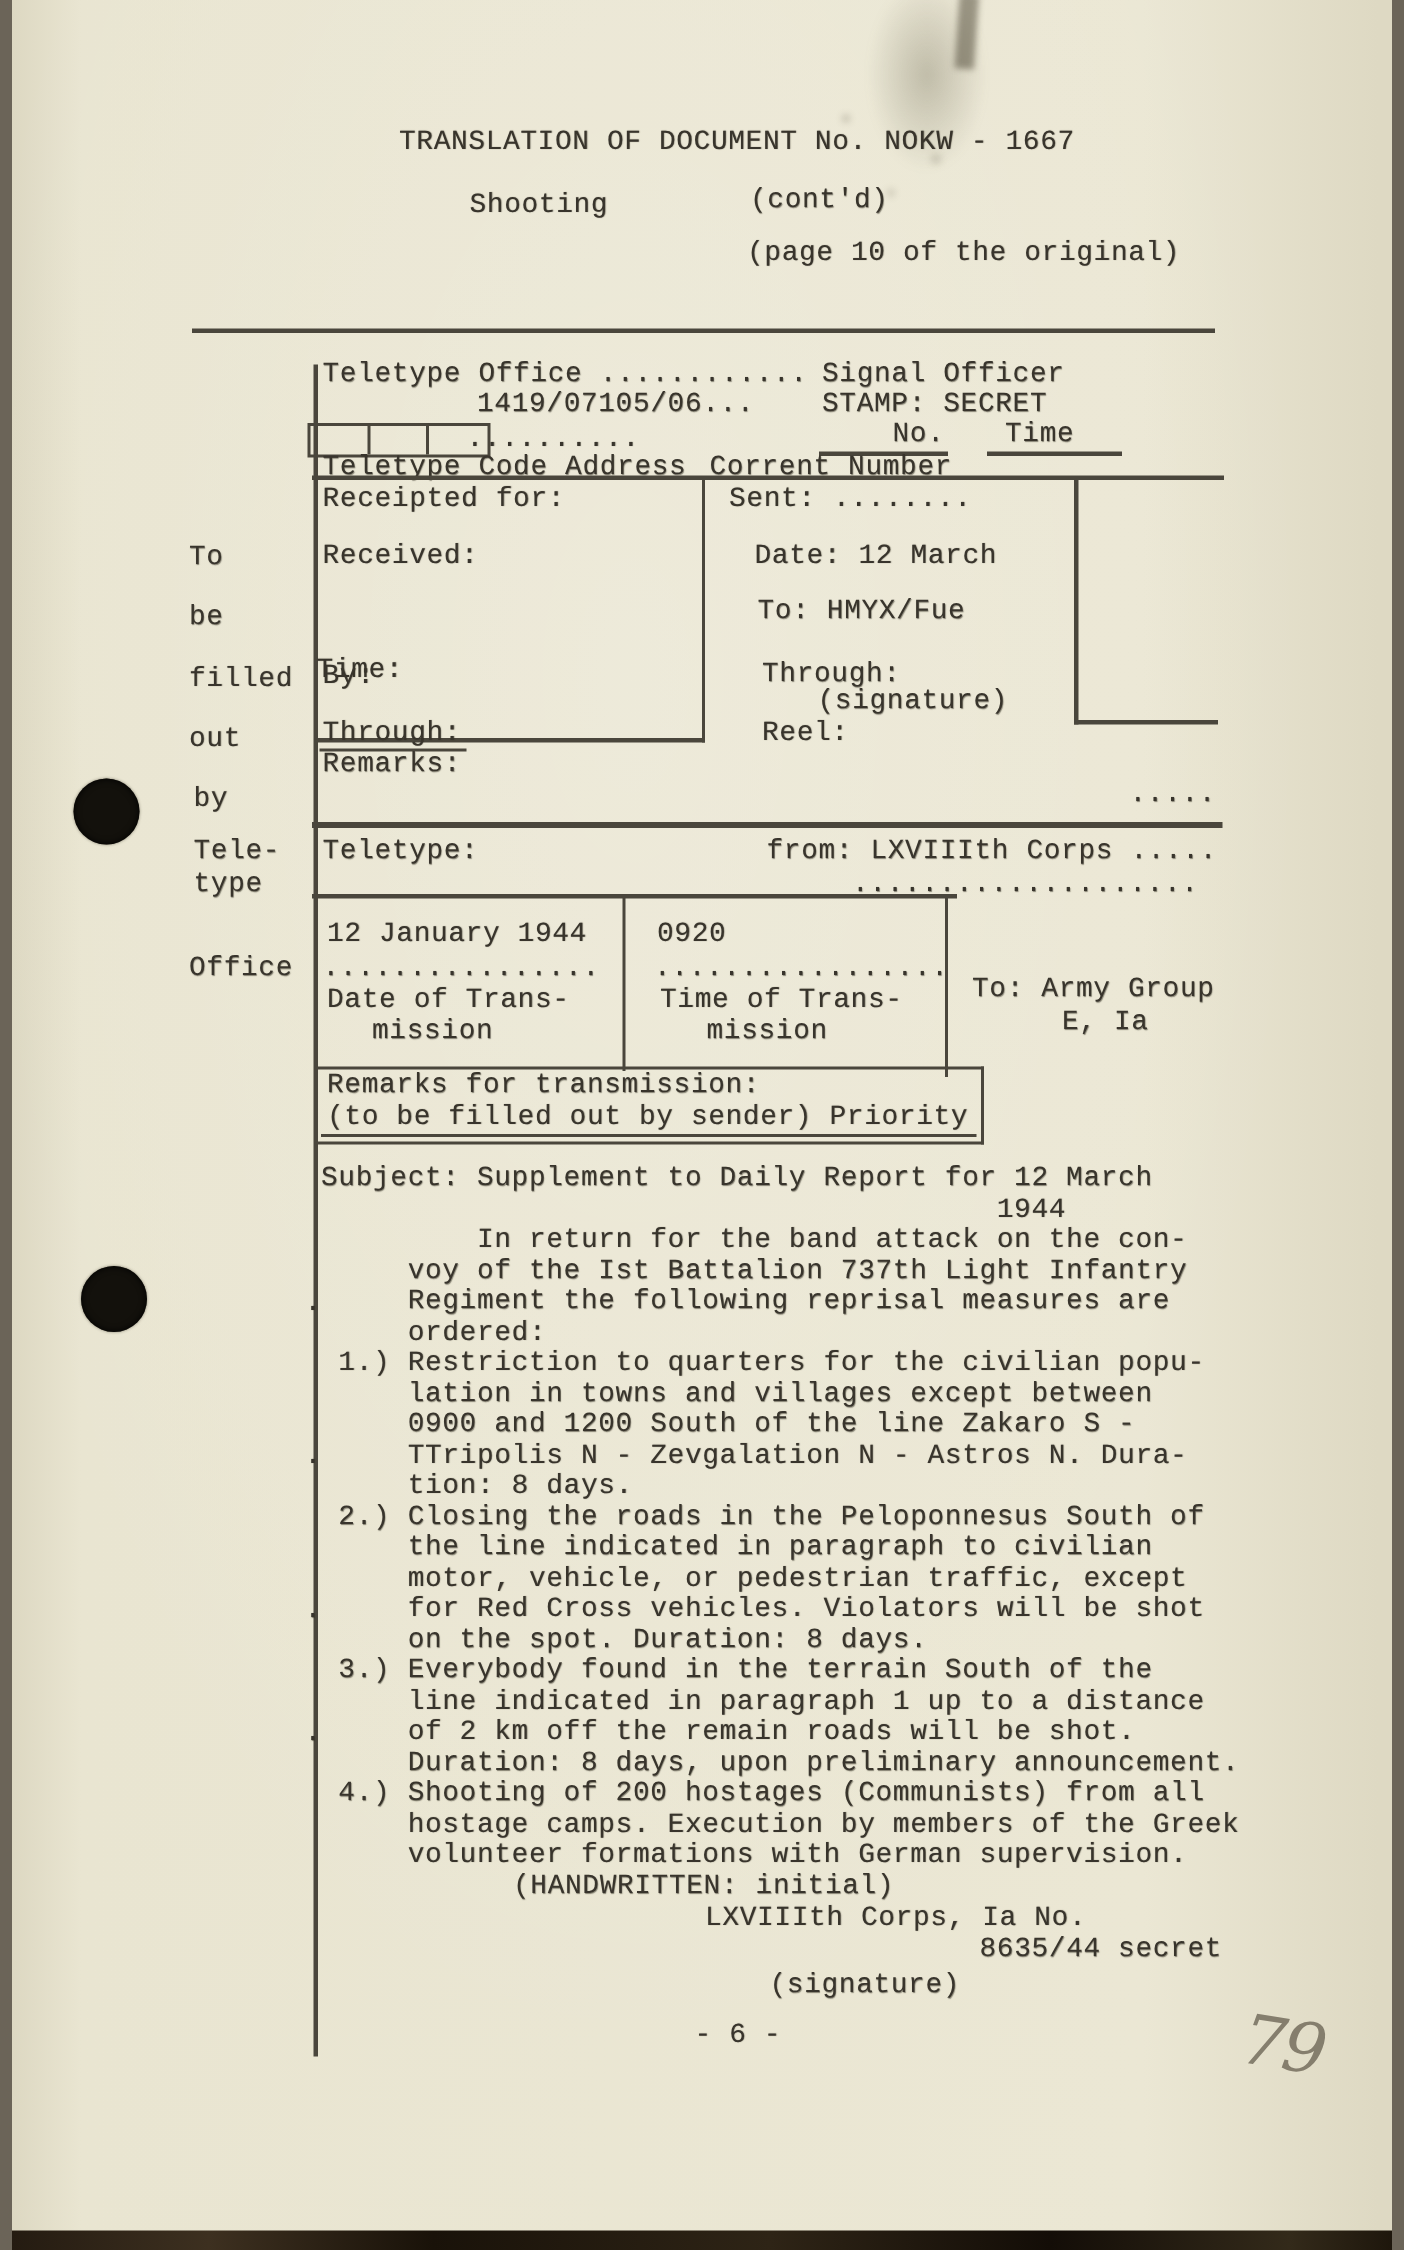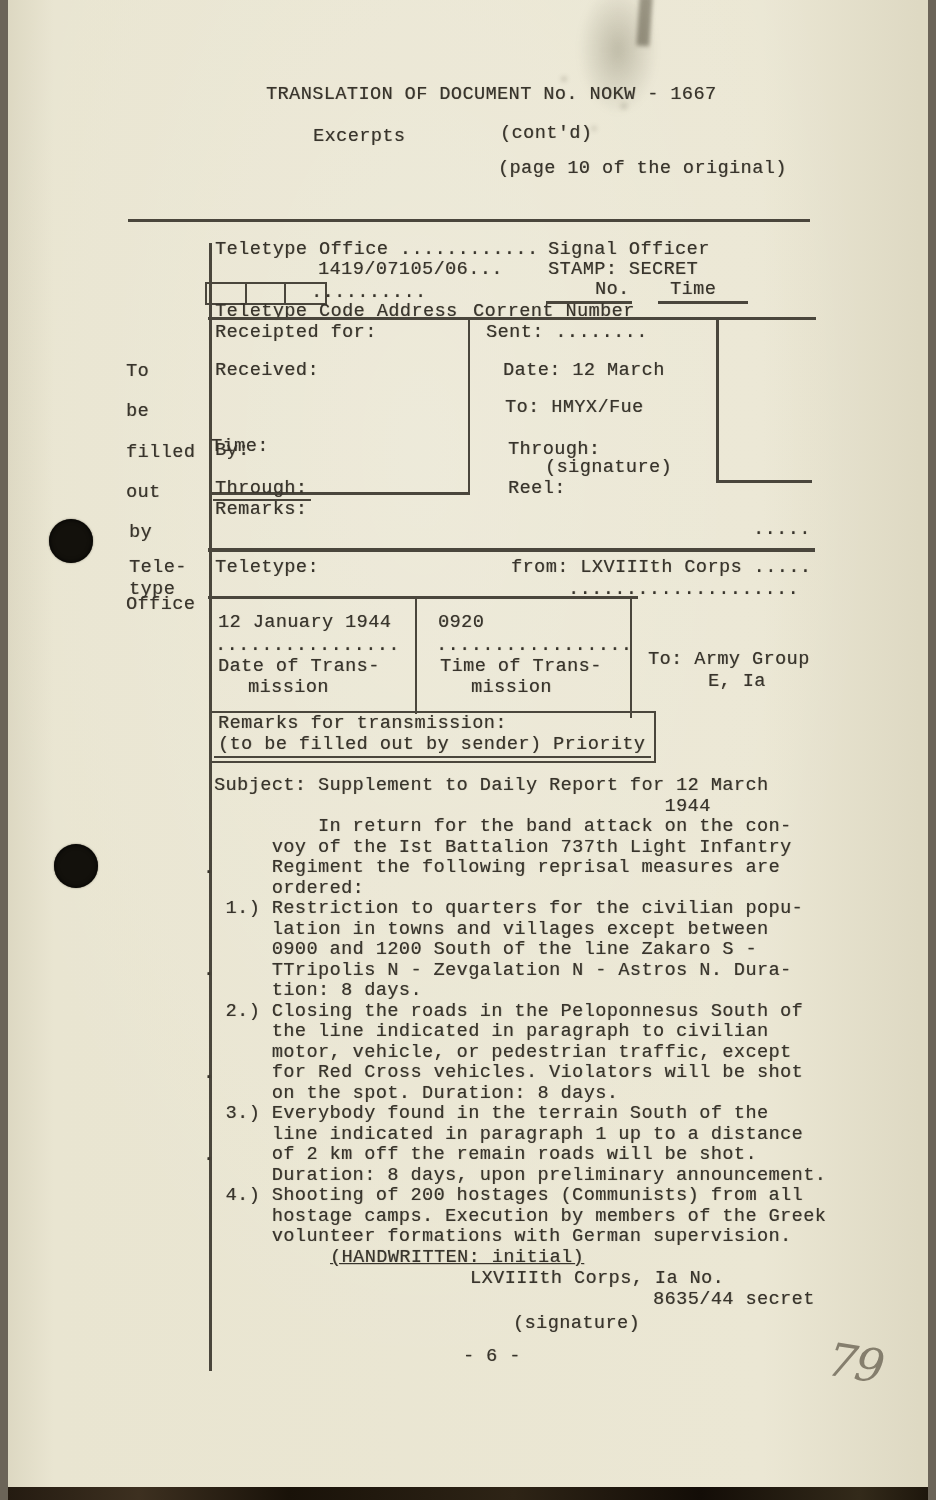--- a/index.html
+++ b/index.html
@@ -49,33 +49,33 @@
 
   <div class="smudge s1"></div>
   <div class="smudge s2"></div>
   <div class="smudge s3"></div>
   <div class="edge-tr"></div>
   <div class="hole" style="left:41px; top:519px;"></div>
   <div class="hole" style="left:46px; top:844px;"></div>
   <div class="bottom-strip"></div>
 
   <div class="t" style="left:258px; top:85px;">TRANSLATION OF DOCUMENT No. NOKW - 1667</div>
-  <div class="t" style="left:305px; top:127px;">Excerpts</div>
+  <div class="t" style="left:305px; top:127px;">Shooting</div>
   <div class="t" style="left:492px; top:124px;">(cont'd)</div>
   <div class="t" style="left:490px; top:159px;">(page 10 of the original)</div>
   <div class="ln" style="left:120px; top:219px; width:682px; height:3px;"></div>
 
   <div class="t" style="left:118px; top:362px;">To</div>
   <div class="t" style="left:118px; top:402px;">be</div>
   <div class="t" style="left:118px; top:443px;">filled</div>
   <div class="t" style="left:118px; top:483px;">out</div>
   <div class="t" style="left:121px; top:523px;">by</div>
   <div class="t" style="left:121px; top:558px;">Tele-</div>
   <div class="t" style="left:121px; top:580px;">type</div>
-  <div class="t" style="left:118px; top:595px;">Office</div>
+  <div class="t" style="left:118px; top:636px;">Office</div>
 
   <div class="ln" style="left:201px; top:243px; width:2.5px; height:1128px;"></div>
 
   <div class="t" style="left:207px; top:240px;">Teletype Office ............</div>
   <div class="t" style="left:540px; top:240px;">Signal Officer</div>
   <div class="t" style="left:310px; top:260px;">1419/07105/06...</div>
   <div class="t" style="left:540px; top:260px;">STAMP: SECRET</div>
 
   <div class="box" style="left:197px; top:282px; width:122px; height:23px;">
     <div class="codebox-div" style="left:38px;"></div>
@@ -156,20 +156,20 @@
      Duration: 8 days, upon preliminary announcement.
  4.) Shooting of 200 hostages (Communists) from all
      hostage camps. Execution by members of the Greek
      volunteer formations with German supervision.</div>
 
   <div class="t" style="left:195px; top:859px;">.</div>
   <div class="t" style="left:195px; top:961px;">.</div>
   <div class="t" style="left:195px; top:1064px;">.</div>
   <div class="t" style="left:195px; top:1146px;">.</div>
 
-  <div class="t" style="left:322px; top:1248px;text-decoration:underline;">(HANDWRITTEN: initial)</div>
+  <div class="t" style="left:334px; top:1248px;">(HANDWRITTEN: initial)</div>
   <div class="t" style="left:462px; top:1269px;">LXVIIIth Corps, Ia No.</div>
   <div class="t" style="left:645px; top:1290px;text-align:center;">8635/44 secret</div>
   <div class="t" style="left:505px; top:1314px;">(signature)</div>
   <div class="t" style="left:455px; top:1347px;">- 6 -</div>
   <div class="hand">79</div>
 
 </div>
 
 </body></html>

